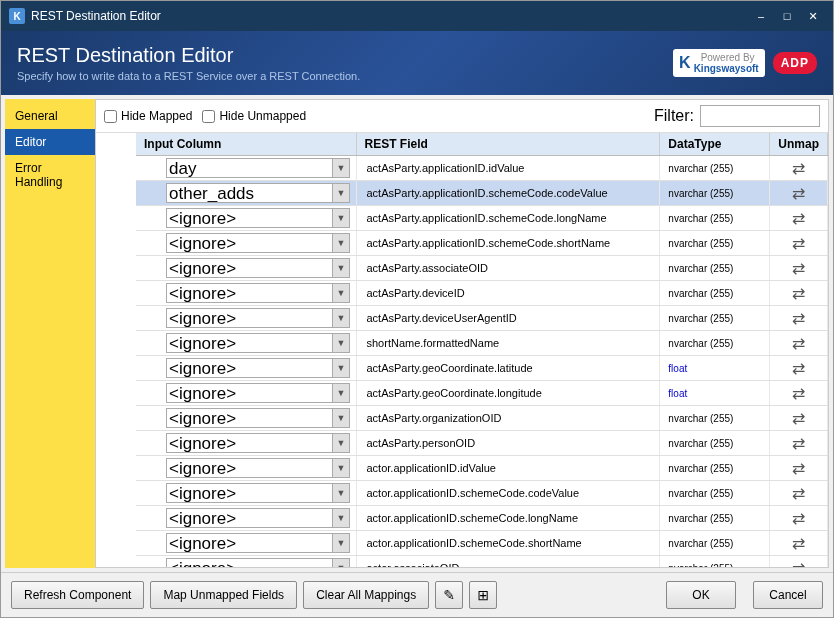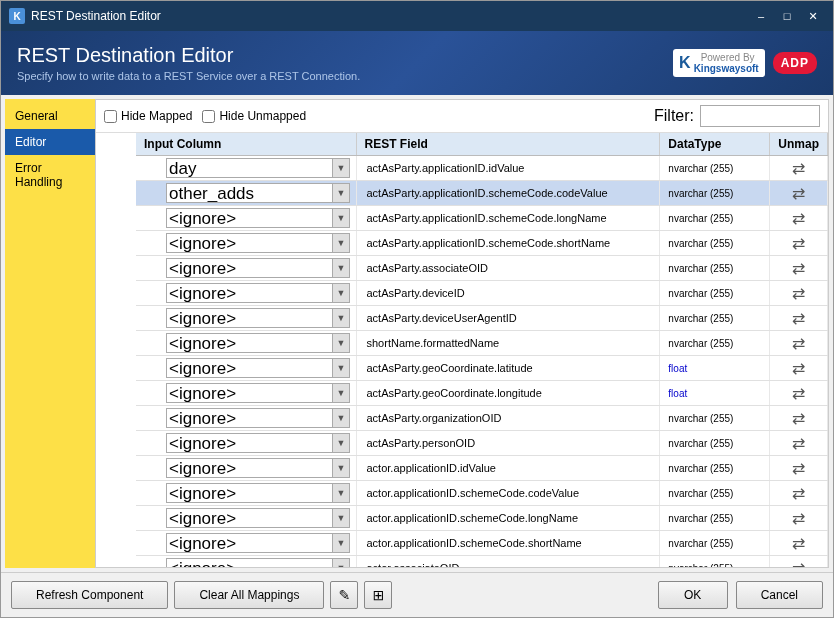--- a/index.html
+++ b/index.html
@@ -65,25 +65,25 @@
 
     .unmap-btn { display: flex; align-items: center; justify-content: center; width: 28px; height: 18px; margin: auto; cursor: pointer; }
 
     .rest-field-text { padding: 0 6px; font-size: 11px; }
     .dtype-text { font-size: 10px; padding: 0 4px; }
     .dtype-float { color: #0000cc; }
     .dtype-nvarchar { color: #000; }
 
     
     .bottom-bar { background: #f0f0f0; border-top: 1px solid #ccc; padding: 8px 10px; display: flex; align-items: center; gap: 6px; }
-    .btn { height: 28px; padding: 0 24px; font-size: 12px; border: 1px solid #888; background: linear-gradient(to bottom, #f8f8f8, #e0e0e0); cursor: pointer; border-radius: 2px; }
+    .btn { height: 28px; padding: 0 12px; font-size: 12px; border: 1px solid #888; background: linear-gradient(to bottom, #f8f8f8, #e0e0e0); cursor: pointer; border-radius: 2px; }
     .btn-icon { width: 28px; height: 28px; padding: 0; display: flex; align-items: center; justify-content: center; font-size: 14px; }
     .btn-ok { background: linear-gradient(to bottom, #f8f8f8, #e0e0e0); min-width: 70px; }
     .btn-cancel { min-width: 70px; }
-    .right-buttons { margin-left: auto; display: flex; gap: 8px; }
+    .right-buttons { margin-left: auto; display: flex; gap: 17px; }
   </style>
 </head>
 <body>
 
 <div class="window">
 
   <div class="title-bar">
     <div class="title-bar-left">
       <div class="title-bar-icon">
         <span>K</span>
@@ -406,20 +406,21 @@
                 </td>
               </tr>
             </tbody>
         </table>
       </div>
     </div>
   </div>
 
   <div class="bottom-bar">
     <button class="btn">Refresh Component</button>
+    <button class="btn">Map Unmapped Fields</button>
     <button class="btn">Clear All Mappings</button>
     <button class="btn btn-icon" title="Edit">
       <span>✎</span>
     </button>
     <button class="btn btn-icon" title="Grid">
       <span>⊞</span>
     </button>
     <div class="right-buttons">
       <button class="btn btn-ok">OK</button>
       <button class="btn btn-cancel">Cancel</button>

